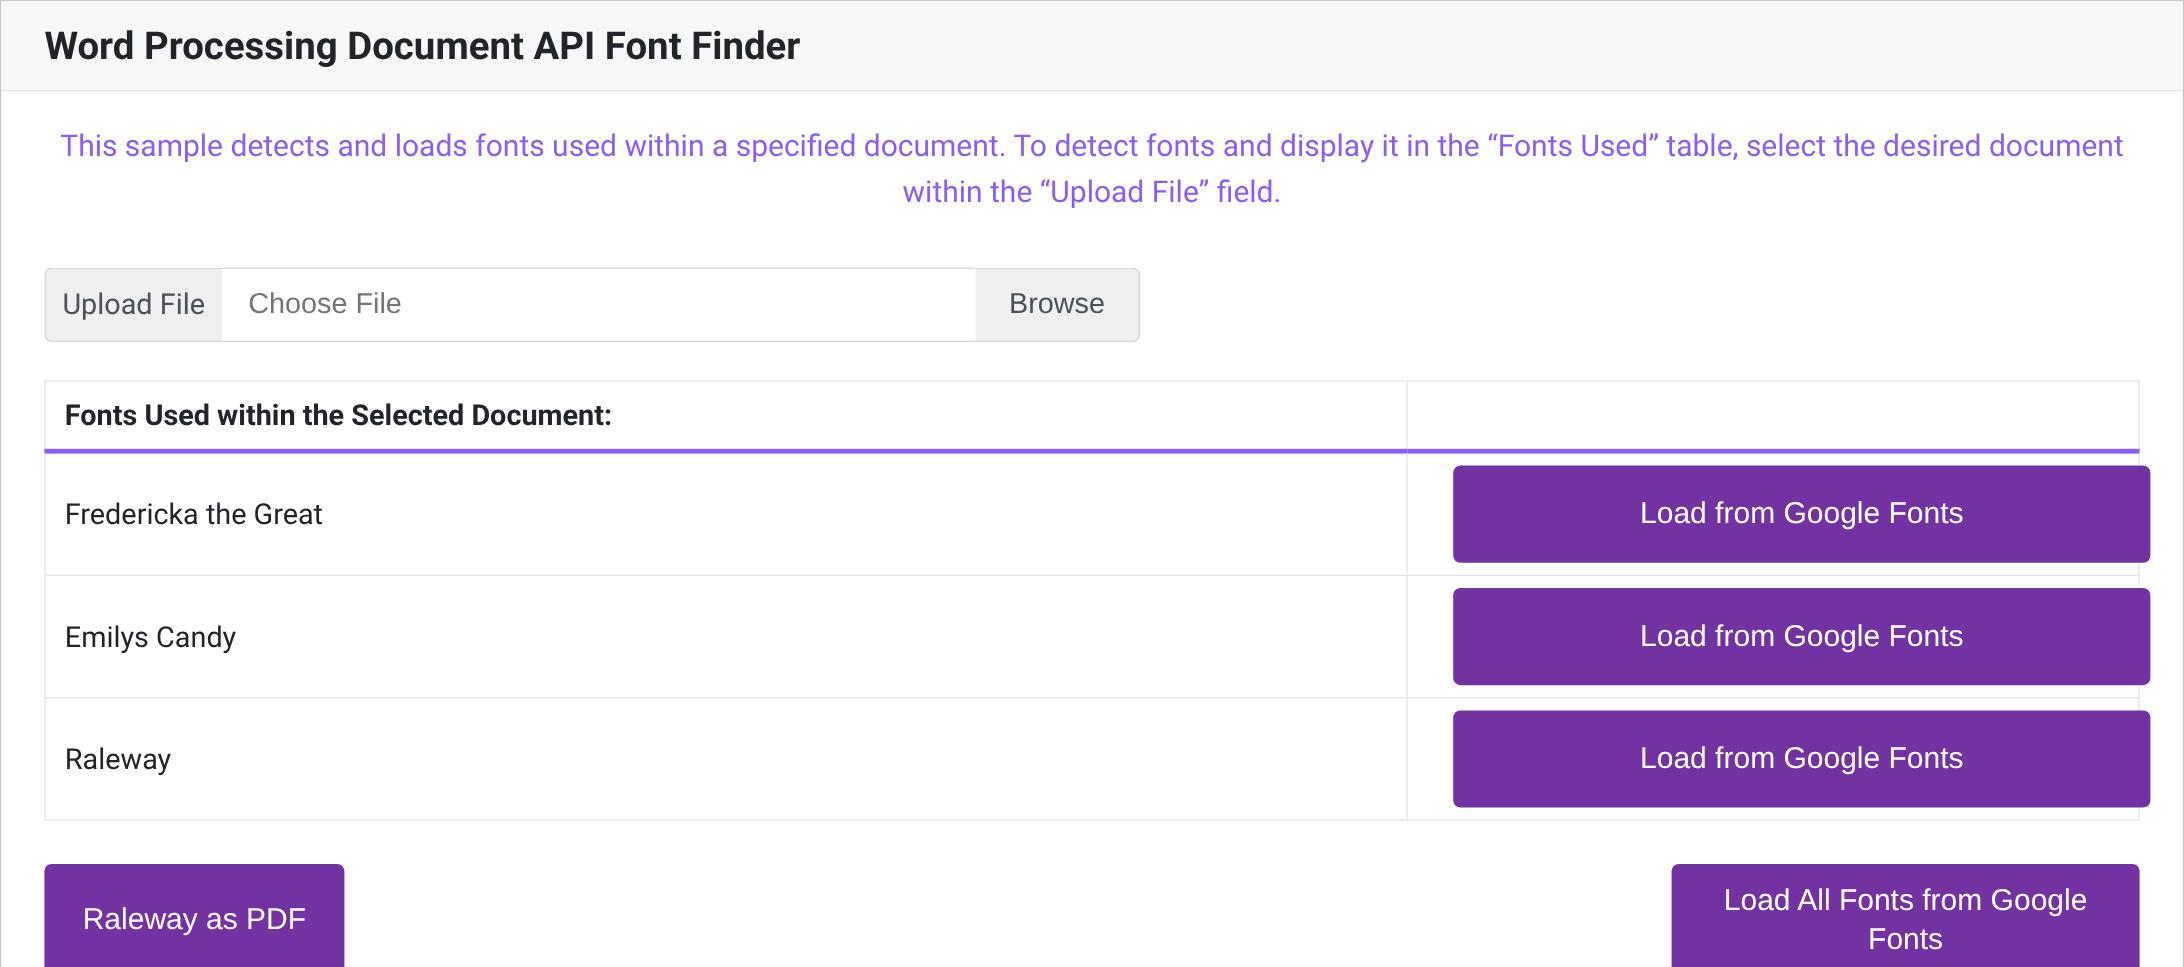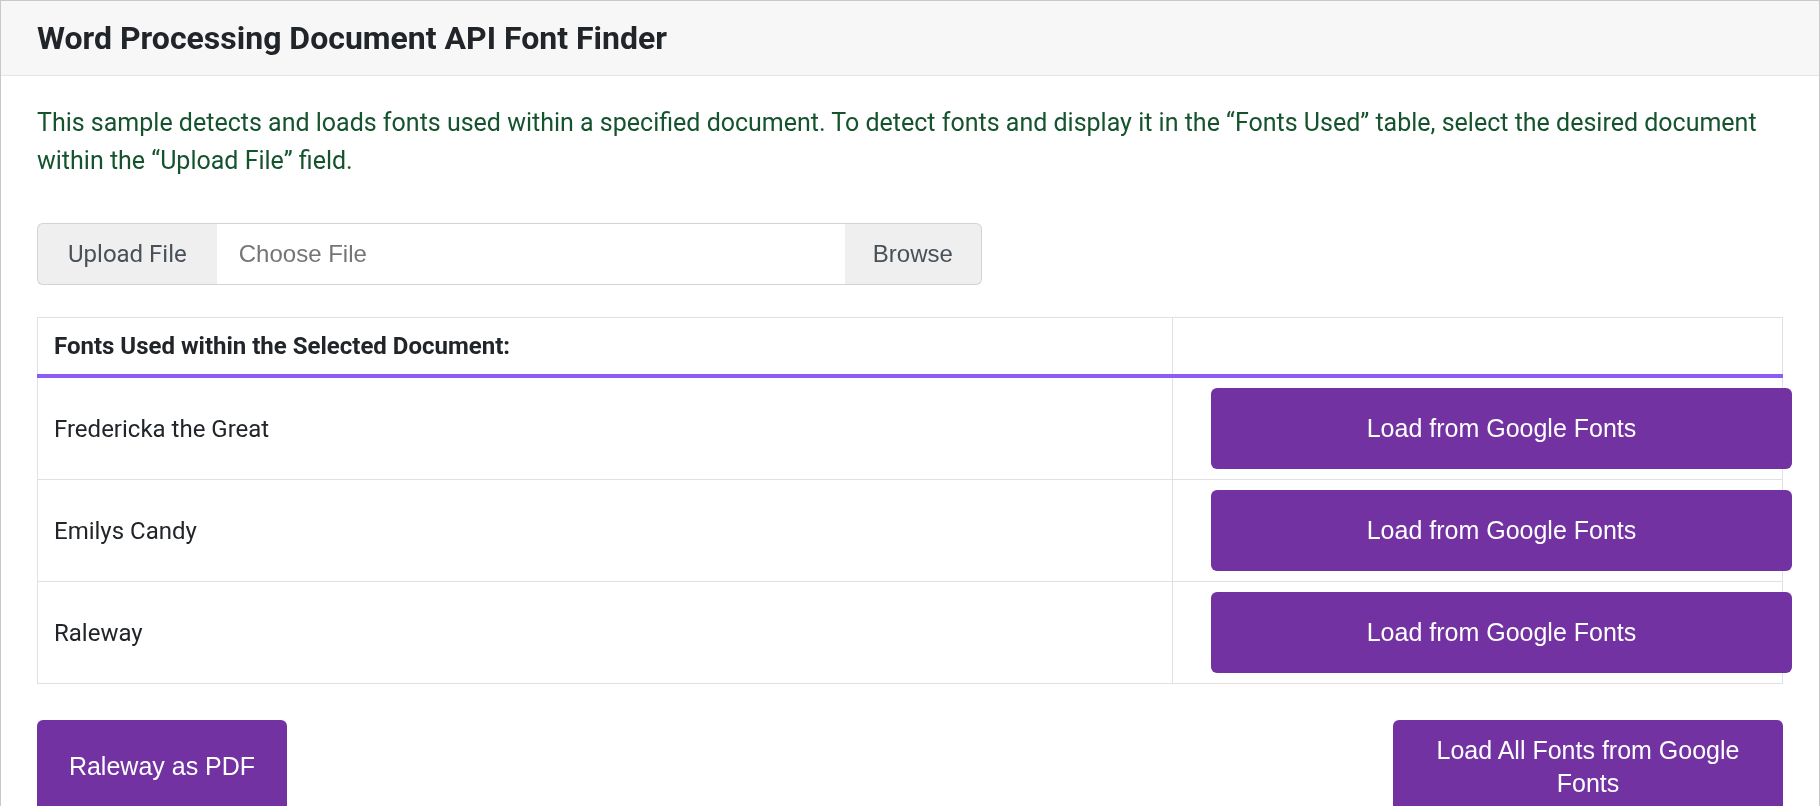--- a/index.html
+++ b/index.html
@@ -26,34 +26,35 @@
       font-size: 32px;
       font-weight: 700;
       color: #212529;
     }
     .content {
       padding: 28px 36px 36px 36px;
     }
     .description {
       font-size: 25px;
       line-height: 1.5;
-      color: #14532d;
+      color: #8b5cf6;
       margin-bottom: 44px;
+      text-align: center;
     }
     .upload-row {
       display: flex;
       align-items: stretch;
       margin-bottom: 32px;
     }
     .upload-label {
       background: #efefef;
       border: 1px solid #ced4da;
       border-right: none;
       border-radius: 6px 0 0 6px;
-      padding: 16px 30px;
+      padding: 16px 14px;
       font-size: 24px;
       color: #495057;
       display: flex;
       align-items: center;
     }
     .upload-input {
       border: 1px solid #ced4da;
       border-left: none;
       border-right: none;
       padding: 16px 22px;

